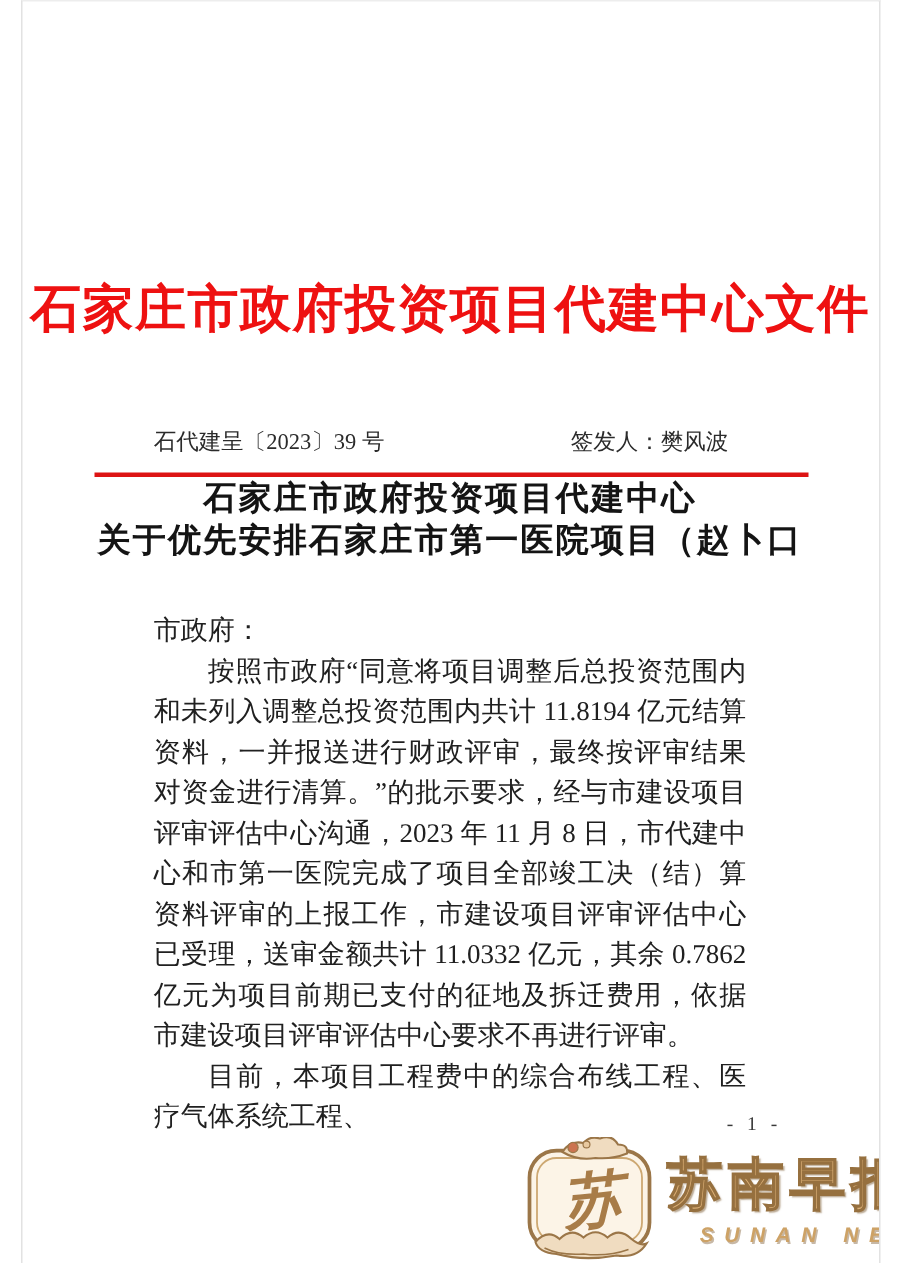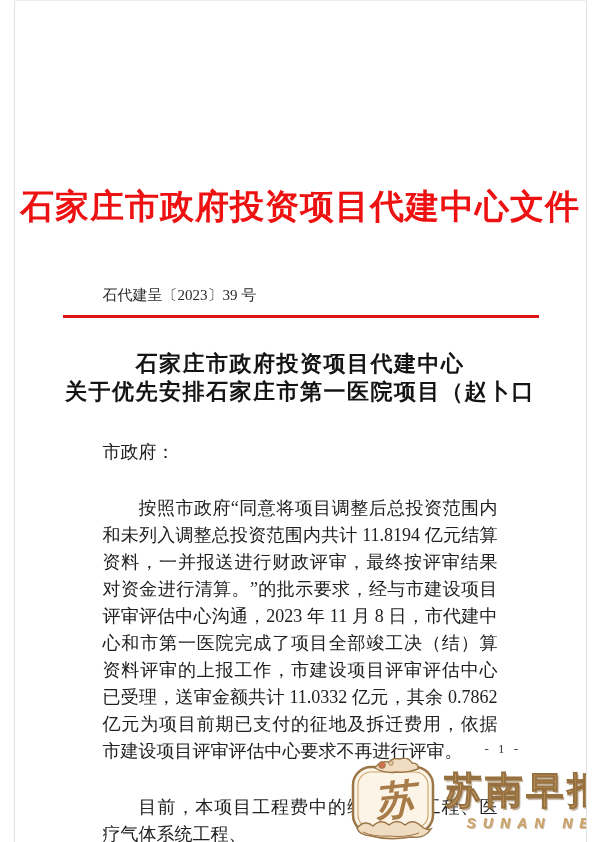--- a/index.html
+++ b/index.html
@@ -34,36 +34,35 @@
     font-size: 15px;
     color: #2b2b2b;
     line-height: 21px;
   }
   .red-rule {
     height: 3px;
     background: #dd1414;
     margin: 9px 47px 0 48px;
   }
   .doc-title {
-    margin-top: 32px;
     text-align: center;
     font-size: 22px;
     font-weight: 700;
     letter-spacing: 1.5px;
     line-height: 28px;
     color: #141414;
   }
   .body-text {
     margin: 33px 88px 0 88px;
     font-size: 18px;
     line-height: 27px;
     text-align: justify;
     color: #202020;
   }
-  .para { text-indent: 2em; text-align: justify; margin-top: 29px; }
+  .para { text-indent: 2em; text-align: justify; }
   .page-number {
     position: absolute;
     top: 740px;
     left: 470px;
     font-size: 13px;
     letter-spacing: 3px;
     color: #3a3a3a;
   }
   .watermark {
     position: absolute;
@@ -98,20 +97,21 @@
 </style>
 </head>
 <body>
 
 <div class="page">
 
   <div class="red-header">石家庄市政府投资项目代建中心文件</div>
 
   <div class="docnum-row">
     <span>石代建呈〔2023〕39 号</span>
+    <span>签发人：樊风波</span>
   </div>
 
   <div class="red-rule"></div>
 
   <div class="doc-title">
     <div>石家庄市政府投资项目代建中心</div>
     <div>关于优先安排石家庄市第一医院项目（赵卜口</div>
   </div>
 
   <div class="body-text">

